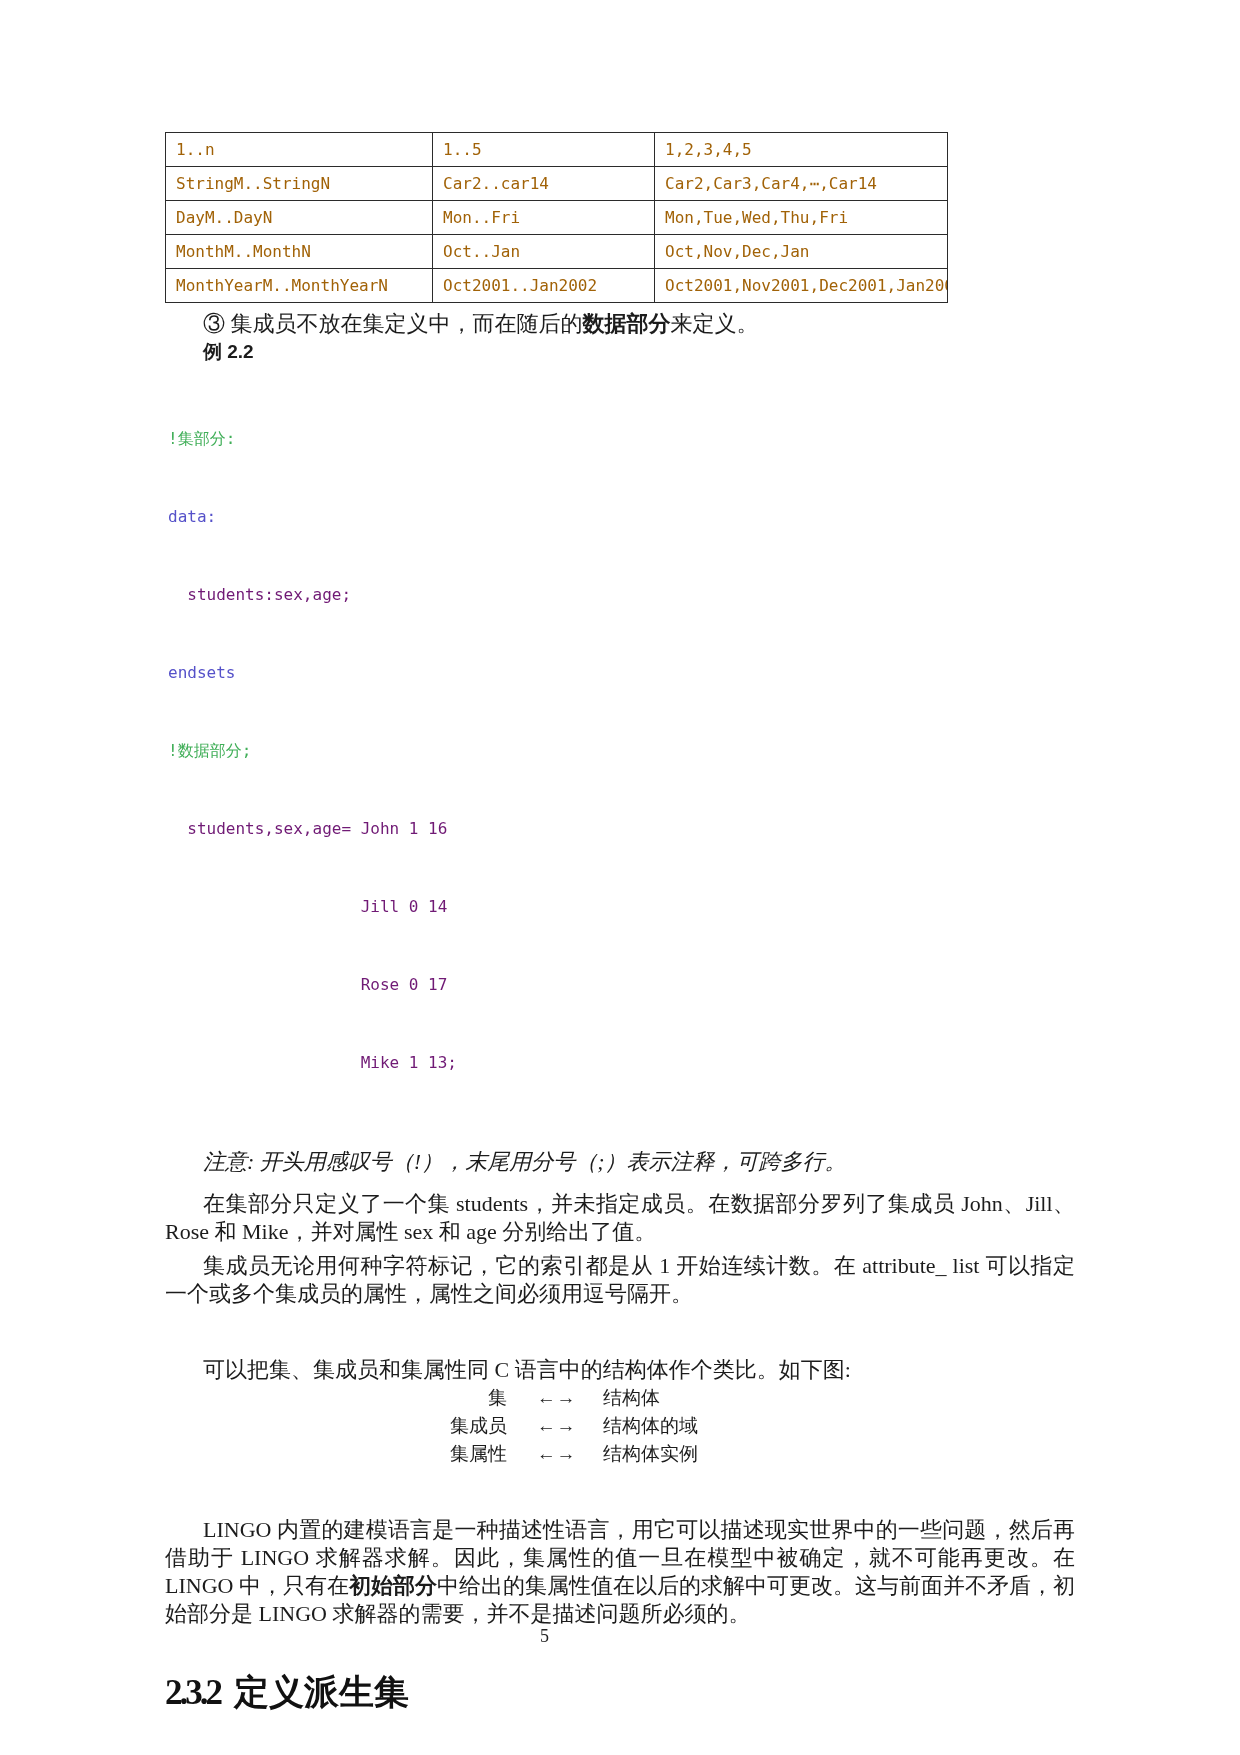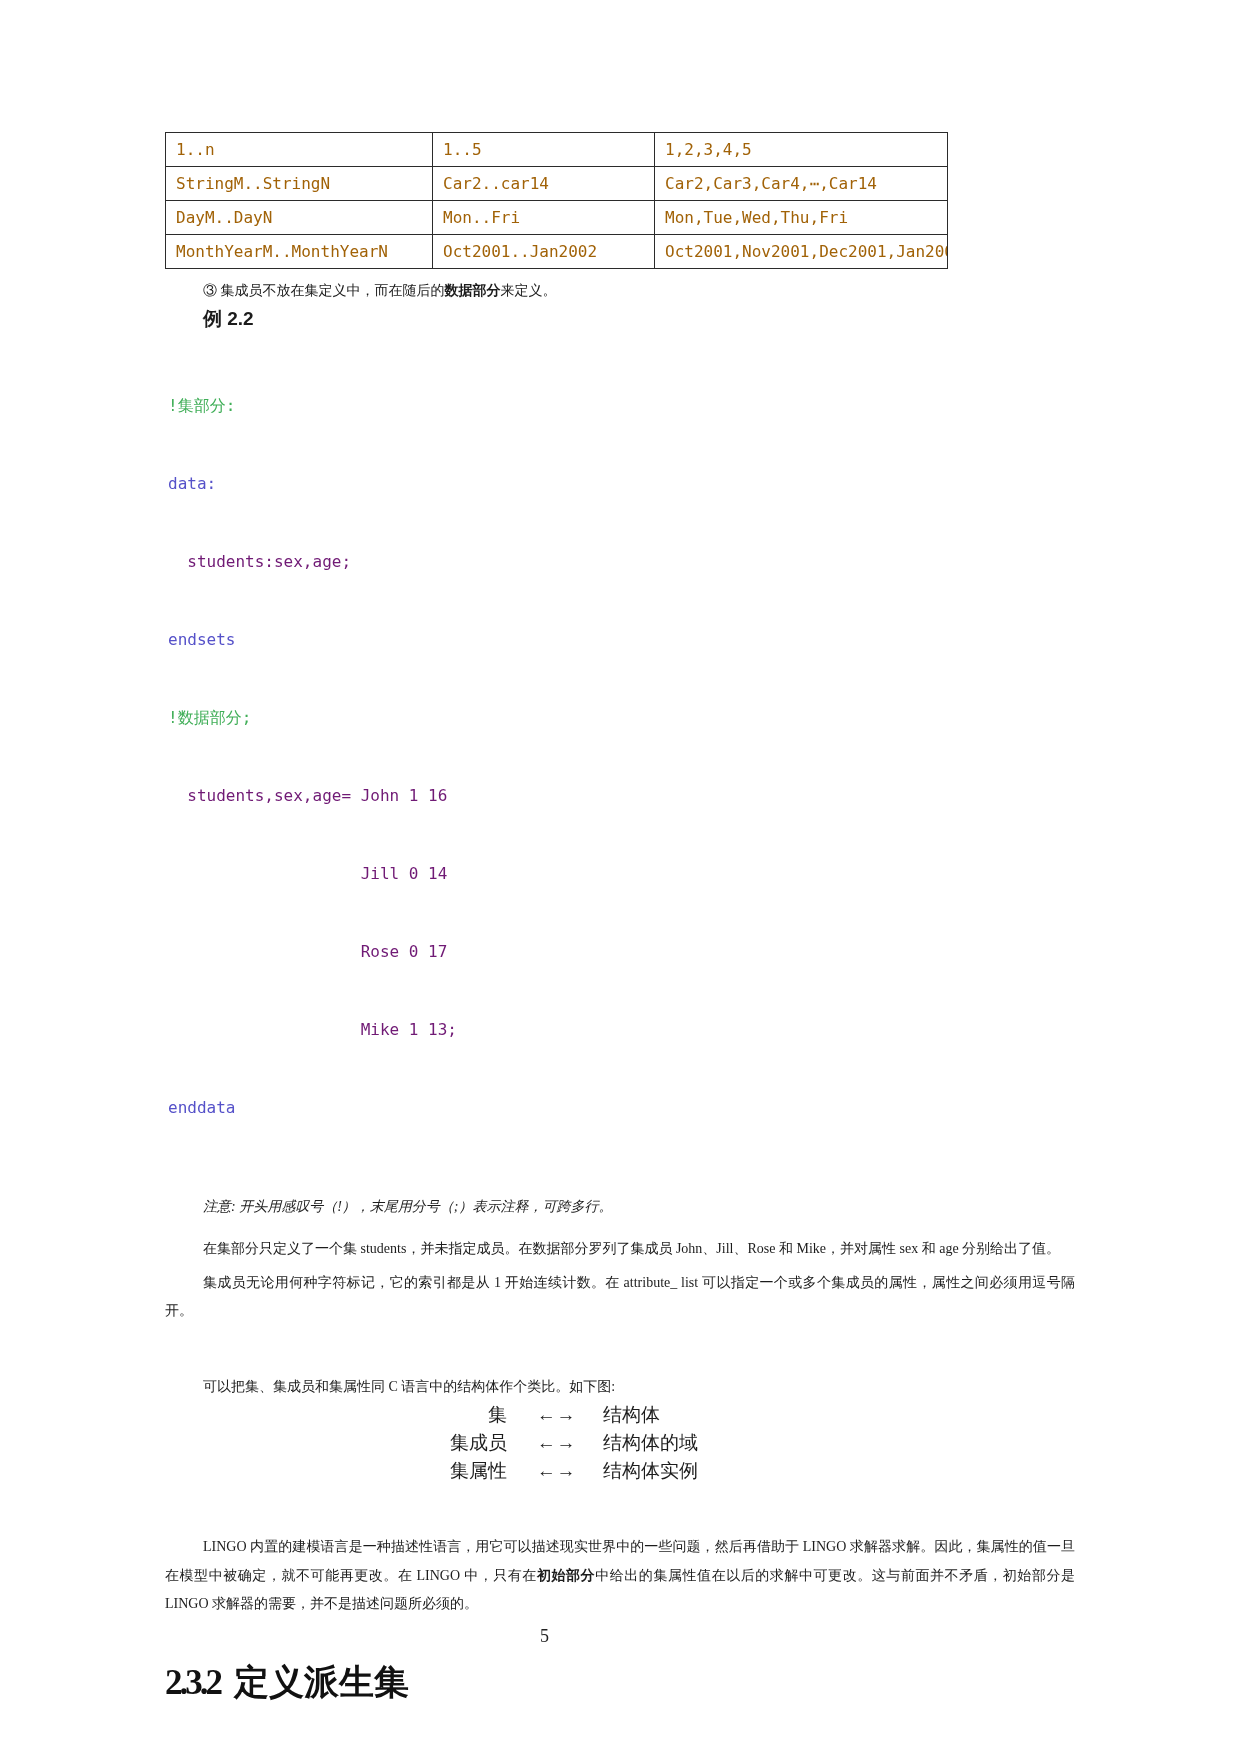--- a/index.html
+++ b/index.html
@@ -26,21 +26,21 @@
   table.settable td{
     border:1.5px solid #2b2b2b;
     height:33px;
     padding:0 10px;
     white-space:nowrap;
     overflow:hidden;
   }
   col.c0{width:267px;} col.c1{width:222px;} col.c2{width:293px;}
   
   .para{
-    font-size:14px;line-height:28px;
+    font-size:22px;line-height:28px;
     text-align:justify;
     margin:0;
   }
   .indent{text-indent:38px;margin-top:48px;}
   .b{font-weight:700;font-family:"Liberation Sans","DejaVu Sans",sans-serif;}
   .italic{font-style:italic;}
   .exlabel{
     font-size:19px;line-height:28px;margin:0 0 0 38px;
     font-weight:700;font-family:"Liberation Sans","DejaVu Sans",sans-serif;
   }
@@ -104,20 +104,25 @@
         <td>StringM..StringN</td>
         <td>Car2..car14</td>
         <td>Car2,Car3,Car4,⋯,Car14</td>
       </tr>
       <tr>
         <td>DayM..DayN</td>
         <td>Mon..Fri</td>
         <td>Mon,Tue,Wed,Thu,Fri</td>
       </tr>
       <tr>
+        <td>MonthM..MonthN</td>
+        <td>Oct..Jan</td>
+        <td>Oct,Nov,Dec,Jan</td>
+      </tr>
+      <tr>
         <td>MonthYearM..MonthYearN</td>
         <td>Oct2001..Jan2002</td>
         <td>Oct2001,Nov2001,Dec2001,Jan2002</td>
       </tr>
     </tbody>
   </table>
 
   <p class="para indent mt7"><span>③</span>&nbsp;<span>集成员不放在集定义中，而在随后的</span><span class="b">数据部分</span><span>来定义。</span></p>
 
   <p class="exlabel">例 2.2</p>
@@ -125,21 +130,20 @@
   <div class="code mt8">
     <div class="line c-comment">!集部分:</div>
     <div class="line c-keyword">data:</div>
     <div class="line c-plain">  students:sex,age;</div>
     <div class="line c-keyword">endsets</div>
     <div class="line c-comment">!数据部分;</div>
     <div class="line c-plain">  students,sex,age= John 1 16</div>
     <div class="line c-plain">                    Jill 0 14</div>
     <div class="line c-plain">                    Rose 0 17</div>
     <div class="line c-plain">                    Mike 1 13;</div>
-    <div class="line c-keyword">enddata</div>
   </div>
 
   <p class="para indent italic mt20">注意: 开头用感叹号（!），末尾用分号（;）表示注释，可跨多行。</p>
 
   <p class="para indent mt14">在集部分只定义了一个集 students，并未指定成员。在数据部分罗列了集成员 John、Jill、Rose 和 Mike，并对属性 sex 和 age 分别给出了值。</p>
   <p class="para indent mt6">集成员无论用何种字符标记，它的索引都是从 1 开始连续计数。在 attribute_ list 可以指定一个或多个集成员的属性，属性之间必须用逗号隔开。</p>
   <p class="para indent">可以把集、集成员和集属性同 C 语言中的结构体作个类比。如下图:</p>
 
   <div class="analogy">
     <div class="arow">

